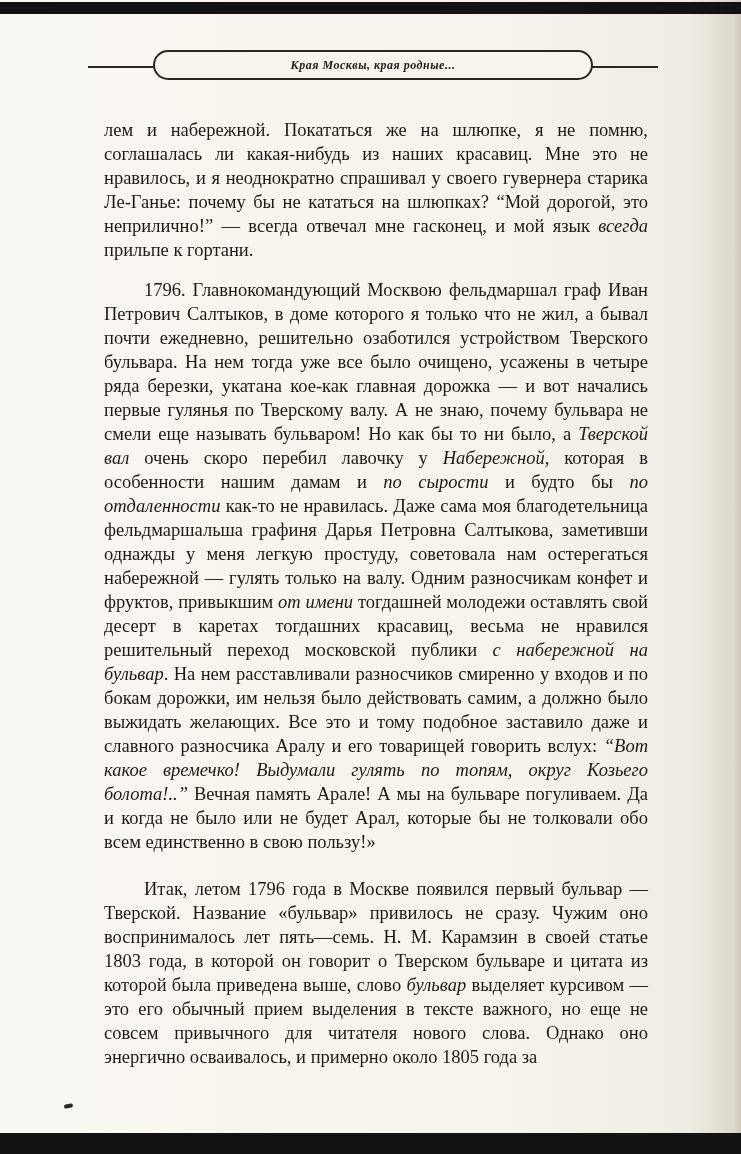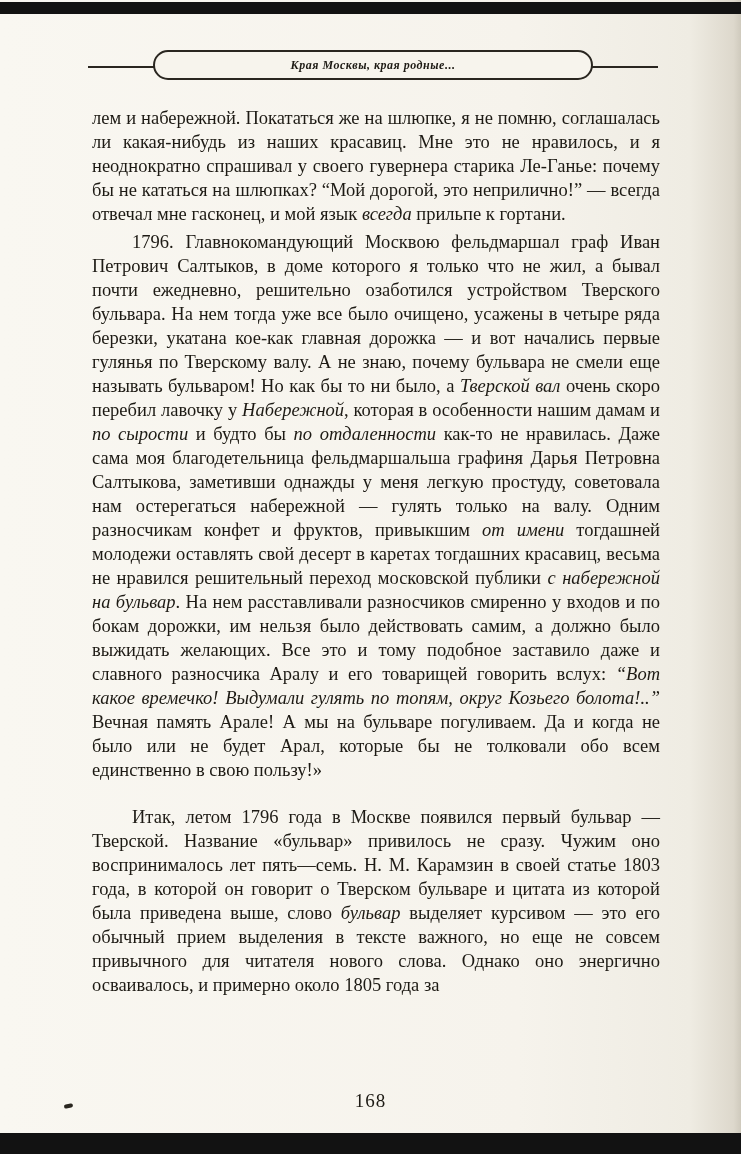--- a/index.html
+++ b/index.html
@@ -30,21 +30,21 @@
   }
   .cartouche span{
     font-style:italic;font-weight:bold;
     font-size:12px;letter-spacing:.5px;white-space:nowrap;
   }
   .body-text{
     position:absolute;top:102px;left:88px;width:576px;
     font-size:18.5px;line-height:24px;
     text-align:justify;
   }
-  .body-text p{margin:4px;}
+  .body-text p{margin:16px;}
   .body-text p.indent{text-indent:40px;}
   .body-text p.space-before{margin-top:23px;}
   .i{font-style:italic;}
   .bi{font-style:italic;font-weight:normal;}
   .page-number{
     position:absolute;top:1090px;left:0;width:100%;
     text-align:center;font-size:19px;letter-spacing:1px;
   }
   .speck{position:absolute;left:64px;top:1104px;width:9px;height:4px;background:#2a2620;transform:rotate(-12deg);border-radius:2px;}
 </style>
@@ -61,19 +61,18 @@
       <span>Края Москвы, края родные...</span>
     </div>
   </div>
 
   <div class="body-text" id="body-text">
       <p class=""><span>лем и набережной. Покататься же на шлюпке, я не помню, соглашалась ли какая-нибудь из наших красавиц. Мне это не нравилось, и я неоднократно спрашивал у своего гувернера старика Ле-Ганье: почему бы не кататься на шлюпках? “Мой дорогой, это неприлично!” — всегда отвечал мне гасконец, и мой язык </span><span class="i">всегда</span><span> прильпе к гортани.</span></p>
       <p class="indent"><span>1796. Главнокомандующий Москвою фельдмаршал граф Иван Петрович Салтыков, в доме которого я только что не жил, а бывал почти ежедневно, решительно озаботился устройством Тверского бульвара. На нем тогда уже все было очищено, усажены в четыре ряда березки, укатана кое-как главная дорожка — и вот начались первые гулянья по Тверскому валу. А не знаю, почему бульвара не смели еще называть бульваром! Но как бы то ни было, а </span><span class="bi">Тверской вал</span><span> очень скоро перебил лавочку у </span><span class="i">Набережной</span><span>, которая в особенности нашим дамам и </span><span class="bi">по сырости</span><span> и будто бы </span><span class="bi">по отдаленности</span><span> как-то не нравилась. Даже сама моя благодетельница фельдмаршальша графиня Дарья Петровна Салтыкова, заметивши однажды у меня легкую простуду, советовала нам остерегаться набережной — гулять только на валу. Одним разносчикам конфет и фруктов, привыкшим </span><span class="bi">от имени</span><span> тогдашней молодежи оставлять свой десерт в каретах тогдашних красавиц, весьма не нравился решительный переход московской публики </span><span class="bi">с набережной на бульвар</span><span>. На нем расставливали разносчиков смиренно у входов и по бокам дорожки, им нельзя было действовать самим, а должно было выжидать желающих. Все это и тому подобное заставило даже и славного разносчика Аралу и его товарищей говорить вслух: </span><span class="bi">“Вот какое времечко! Выдумали гулять по топям, округ Козьего болота!..”</span><span> Вечная память Арале! А мы на бульваре погуливаем. Да и когда не было или не будет Арал, которые бы не толковали обо всем единственно в свою пользу!»</span></p>
       <p class="indent space-before"><span>Итак, летом 1796 года в Москве появился первый бульвар — Тверской. Название «бульвар» привилось не сразу. Чужим оно воспринималось лет пять—семь. Н. М. Карамзин в своей статье 1803 года, в которой он говорит о Тверском бульваре и цитата из которой была приведена выше, слово </span><span class="i">бульвар</span><span> выделяет курсивом — это его обычный прием выделения в тексте важного, но еще не совсем привычного для читателя нового слова. Однако оно энергично осваивалось, и примерно около 1805 года за</span></p>
     </div>
 
-  <div class="page-number">168</div>
 
   <div class="speck"></div>
 
   <div class="edge-bar bottom"></div>
 
 </div>
 
 </body></html>

